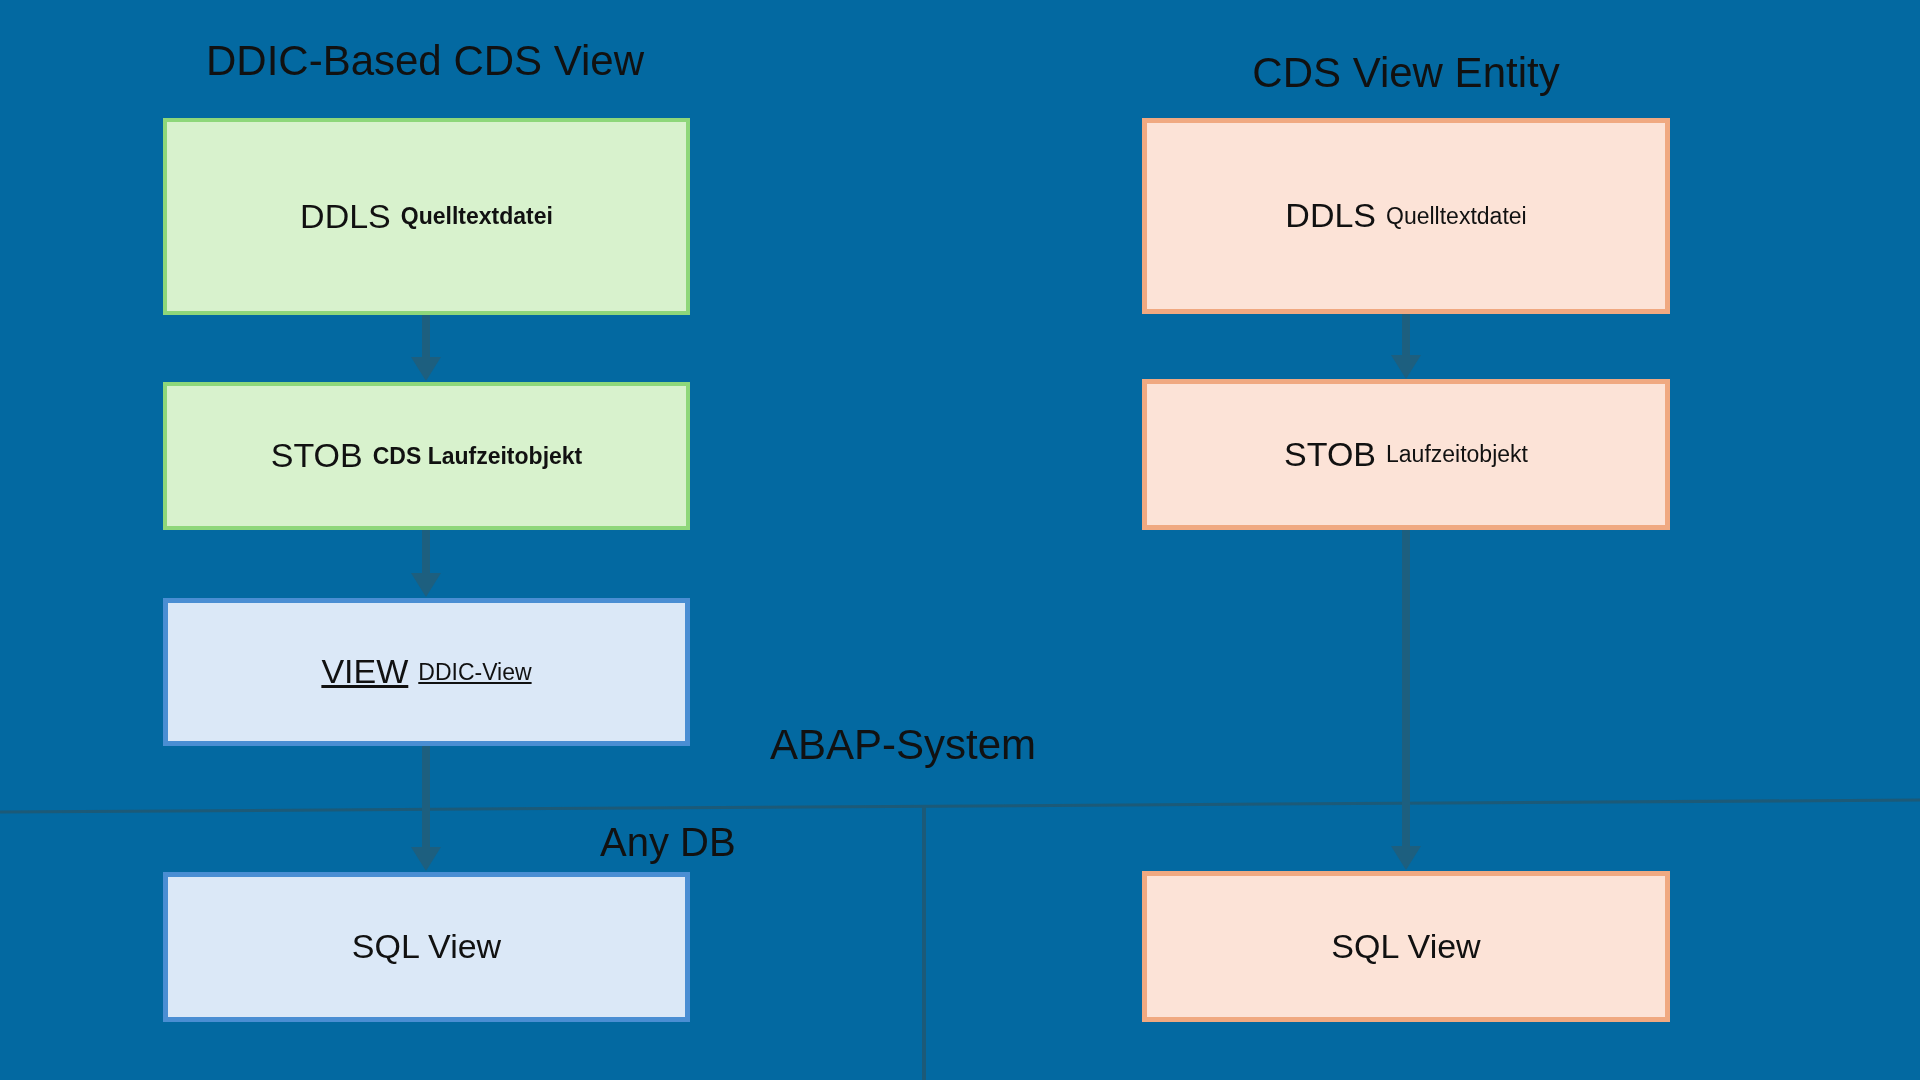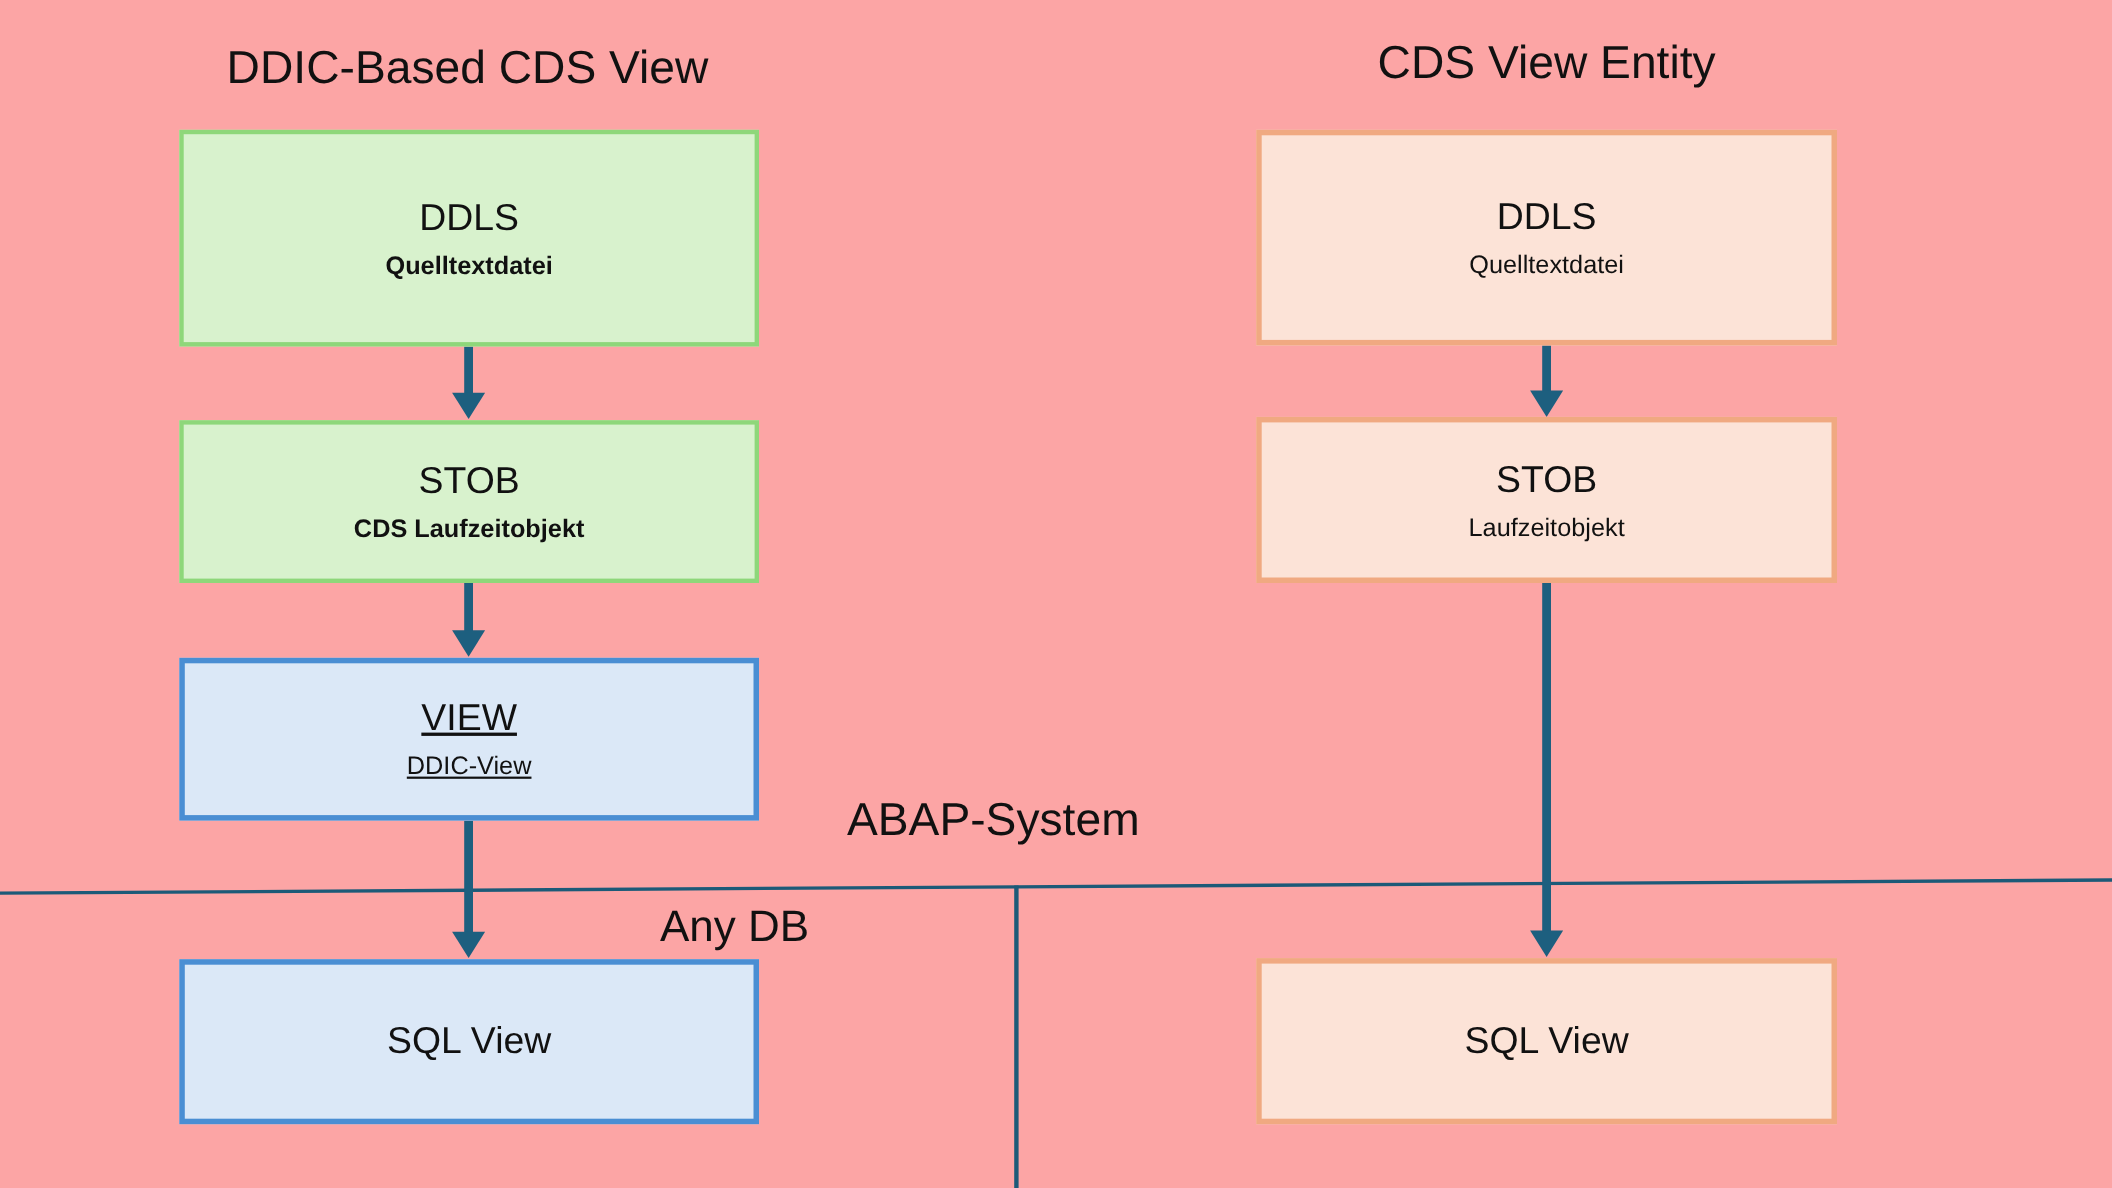--- a/index.html
+++ b/index.html
@@ -7,35 +7,35 @@
     padding: 0;
     background: #ffffff;
     font-family: "Liberation Sans", "DejaVu Sans", sans-serif;
     color: #111111;
   }
   .stage {
     position: relative;
     width: 1920px;
     height: 1080px;
     overflow: hidden;
-    background: #fca5a5;
+    background: #0369a1;
   }
   .col-title {
     position: absolute;
     text-align: center;
     font-size: 42px;
     line-height: 1.1;
     color: #111111;
     white-space: nowrap;
   }
   .node {
     position: absolute;
     box-sizing: border-box;
     display: flex;
-    flex-direction: column;
+    flex-direction: row;
     align-items: center;
     justify-content: center;
     gap: 10px;
     text-align: center;
     z-index: 3;
   }
   .node .line1 { font-size: 34px; line-height: 1.15; }
   .node .line2 { font-size: 23px; line-height: 1.15; }
   .node .line2.bold { font-weight: bold; }
   .node.green  { background: #d8f2cd; border: 4px solid #8ed77a; }
@@ -118,21 +118,21 @@
 
   <div class="arrow" style="left:411px; top:746px; width:30px; height:125px;">
     <div class="shaft" style="height:103px;"></div>
     <div class="head"></div>
   </div>
 
   <div class="node blue" style="left:163px; top:872px; width:527px; height:150px;">
     <div class="line1">SQL View</div>
   </div>
 
-  <div class="col-title" style="left:1142px; top:34px; width:528px;">CDS View Entity</div>
+  <div class="col-title" style="left:1142px; top:50px; width:528px;">CDS View Entity</div>
 
   <div class="node orange" style="left:1142px; top:118px; width:528px; height:196px;">
     <div class="line1">DDLS</div>
     <div class="line2">Quelltextdatei</div>
   </div>
 
   <div class="arrow" style="left:1391px; top:314px; width:30px; height:65px;">
     <div class="shaft" style="height:43px;"></div>
     <div class="head"></div>
   </div>

